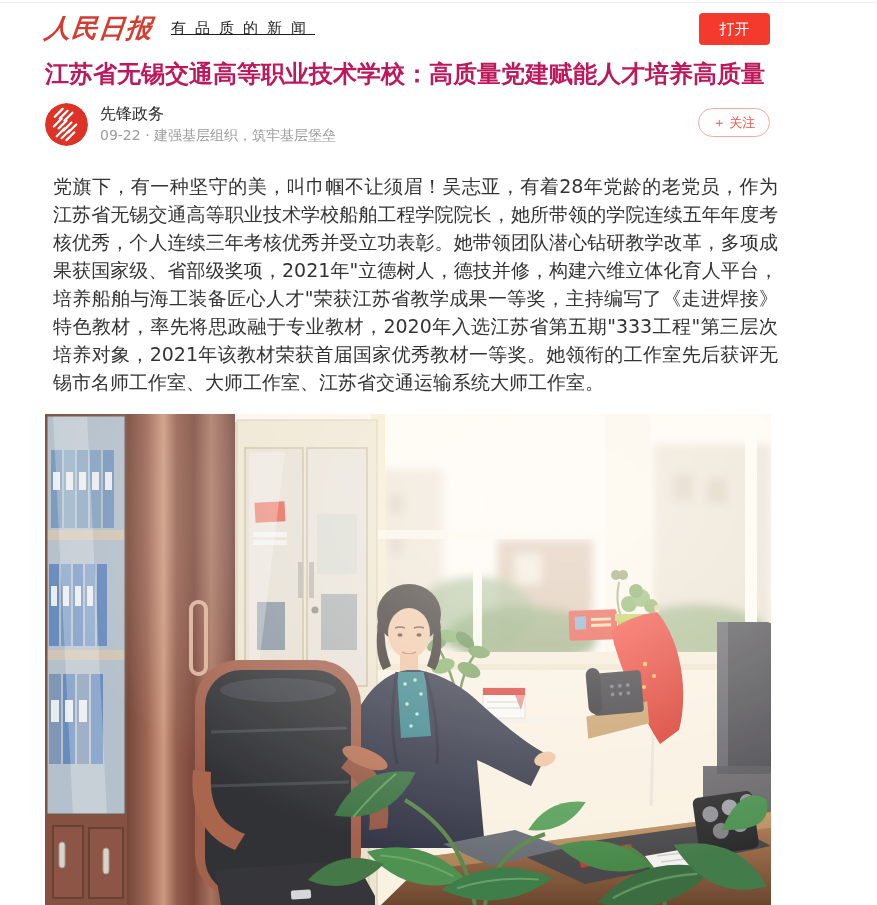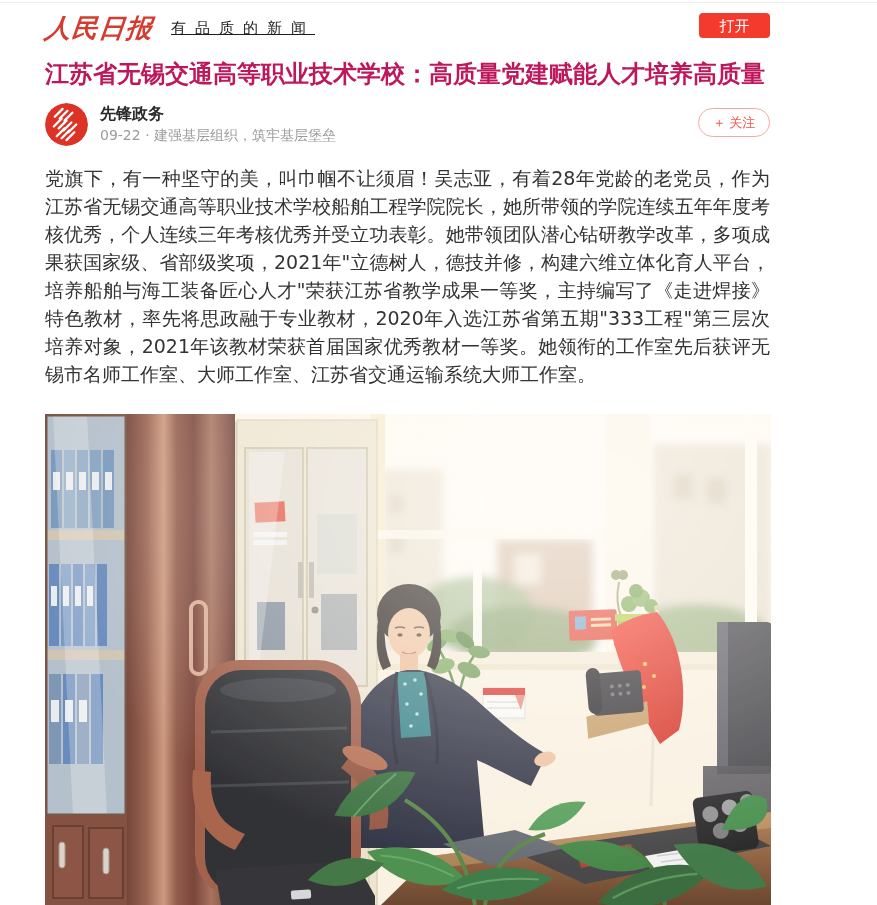--- a/index.html
+++ b/index.html
@@ -6,37 +6,37 @@
   .page { position:relative; width:877px; height:905px; background:#ffffff; overflow:hidden;
           font-family:"DejaVu Sans", sans-serif; }
   .top-line { position:absolute; top:2px; left:0; width:877px; height:1px; background:#ededed; }
   .content { position:absolute; left:45px; top:0; width:725px; height:905px; }
 
   .brand { position:absolute; top:12px; left:0; height:32px; display:flex; align-items:center; }
   .logo { font-size:26px; font-weight:bold; font-style:italic; color:#d53b2f;
           transform:skewX(-6deg); display:inline-block; letter-spacing:1px; }
   .tagline { font-size:15px; color:#1d1d1d; letter-spacing:9px; margin-left:18px; font-weight:500;text-decoration:underline; }
 
-  .open-btn { position:absolute; top:13px; right:0; width:71px; height:25px; background:#f43a2d;
+  .open-btn { position:absolute; top:13px; right:0; width:71px; height:32px; background:#f43a2d;
               color:#ffffff; font-size:15px; border:none; border-radius:4px; cursor:pointer;
               font-family:inherit; line-height:27px; padding:0; text-align:center; }
 
   .title { position:absolute; top:57px; left:0; width:725px; margin:0; font-size:24px;
            line-height:34px; font-weight:bold; color:#be185d; }
 
   .avatar { position:absolute; top:103px; left:0; width:43px; height:43px; border-radius:50%;
             overflow:hidden; cursor:pointer; }
-  .author-name { position:absolute; top:104px; left:55px; font-size:16px; font-weight:bold;
+  .author-name { position:absolute; top:104px; left:55px; font-size:16px; font-weight:normal;
                  color:#2a2a2a; cursor:pointer; }
   .author-meta { position:absolute; top:127px; left:55px; font-size:14px; color:#9b9b9b; }
   .follow-btn { position:absolute; top:108px; right:0; width:72px; height:29px;
                 border:1px solid #f6a9a2; border-radius:15px; background:#ffffff; color:#f0544a;
                 font-size:13px; padding:0; cursor:pointer; font-family:Liberation Sans, sans-serif; }
 
-  .body-text { position:absolute; top:164px; left:0; width:725px; margin:0; font-size:19px;
+  .body-text { position:absolute; top:164px; left:0; width:725px; margin:8px; font-size:19px;
                line-height:28px; color:#333333; text-align:justify; }
 
   .photo-figure { position:absolute; top:414px; left:0; width:726px; height:491px; margin:0;
                   overflow:hidden; background:#f7f3ec; cursor:pointer; }
   .photo-figure svg { display:block; }
 </style>
 </head>
 <body>
 
 <div class="page">

